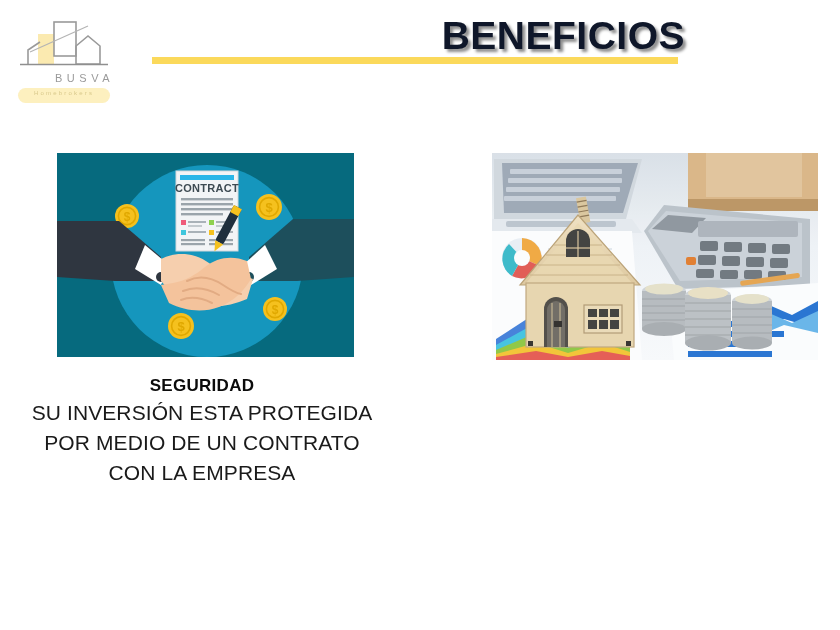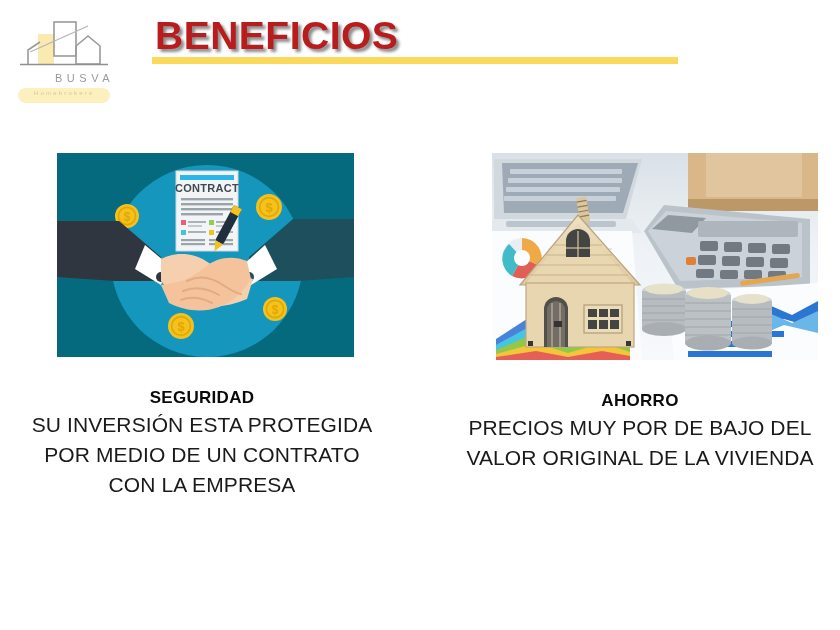--- a/index.html
+++ b/index.html
@@ -68,25 +68,25 @@
     letter-spacing: 2.2px;
     color: #d9c98c;
   }
 
   
   .slide-title {
     position: absolute;
     left: 155px;
     top: 14px;
     width: 530px;
-    text-align: left;
+    text-align: right;
     font-size: 39px;
     font-weight: bold;
     letter-spacing: 0.5px;
-    color: #b91c1c;
+    color: #0f172a;
     text-shadow: 3px 3px 3px rgba(0,0,0,0.45);
   }
   .title-rule {
     position: absolute;
     left: 152px;
     top: 57px;
     width: 526px;
     height: 7px;
     background: #fbd95b;
   }
@@ -109,21 +109,21 @@
     width: 297px;
     height: 204px;
   }
   .benefit-col.right .benefit-media {
     margin-left: 42px;
     width: 326px;
     height: 207px;
   }
 
   .benefit-caption {
-    margin-top: 30px;
+    margin-top: 18px;
     text-align: center;
   }
   .benefit-heading {
     font-size: 17px;
     font-weight: bold;
     color: #0b0b0b;
     letter-spacing: 0.3px;
     line-height: 1.35;
   }
   .benefit-body {
@@ -434,19 +434,15 @@
             <path d="M240 172 L280 172"></path>
             <path d="M240 180 L280 180"></path>
           </g>
           <ellipse cx="260" cy="146" rx="17" ry="5" fill="#e4e0c8"></ellipse>
         </g>
 
         <rect x="0" y="0" width="326" height="207" fill="#ffffff" opacity="0.05"></rect>
       </svg>
     </div>
 
-    <div class="benefit-caption">
-      <div class="benefit-heading">AHORRO</div>
-      <div class="benefit-body">PRECIOS MUY POR DE BAJO DEL VALOR ORIGINAL DE LA VIVIENDA</div>
-    </div>
   </div>
 
 </div>
 
 </body></html>

